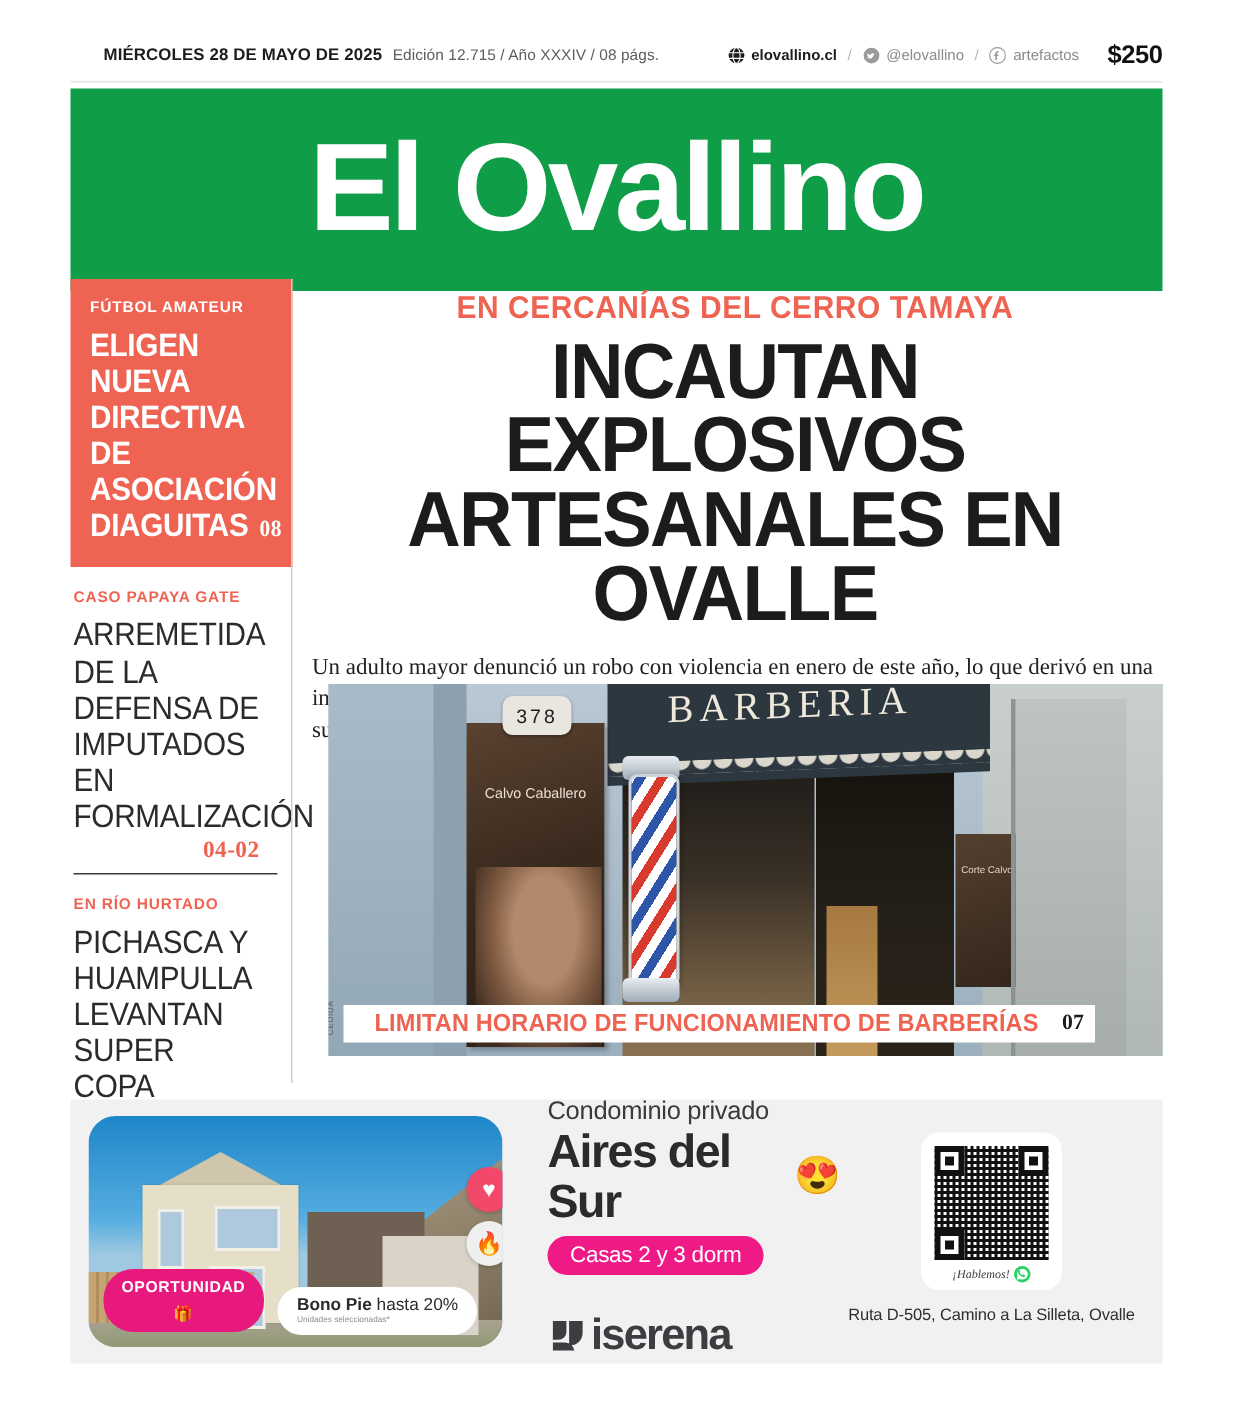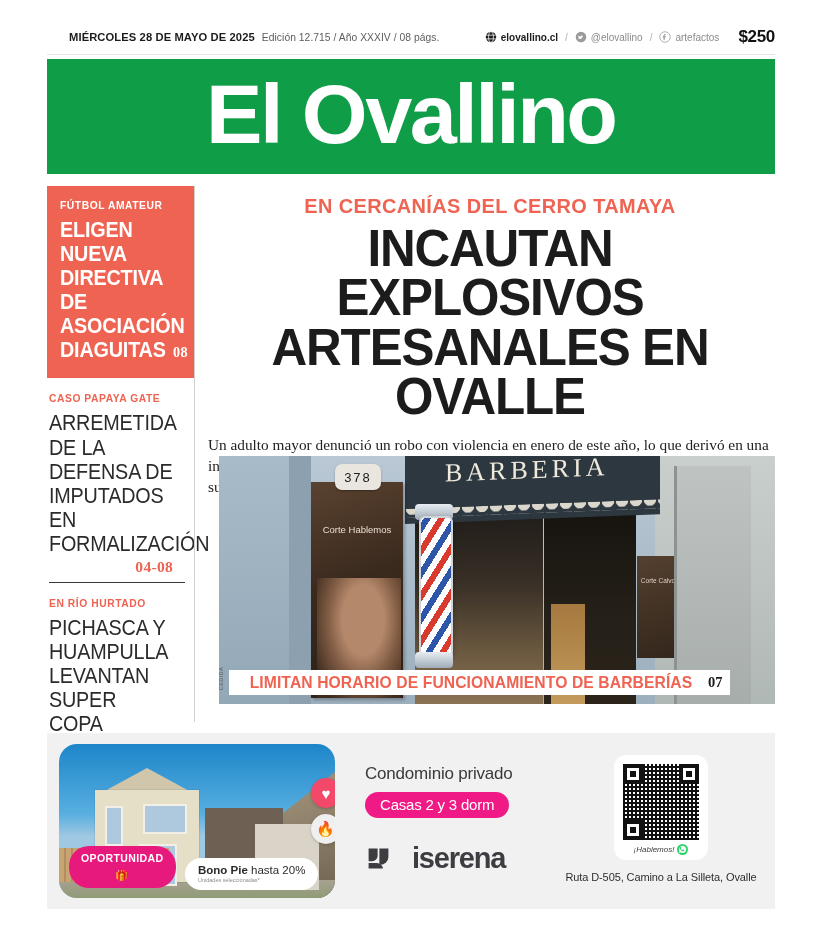--- a/index.html
+++ b/index.html
@@ -104,21 +104,21 @@
     height: 1px;
     background: #e3e3e3;
   }
 
   
   .masthead {
     position: absolute;
     left: 47px;
     top: 59px;
     width: 728px;
-    height: 115px;
+    height: 135px;
     background: #0f9d48;
     display: flex;
     align-items: center;
     justify-content: center;
     overflow: hidden;
   }
   .masthead-title {
     font-family: "Liberation Sans", sans-serif;
     font-weight: bold;
     font-size: 83px;
@@ -583,21 +583,21 @@
     background: #ef1a86;
     color: #ffffff;
     border-radius: 20px;
     padding: 4px 15px 5px 15px;
     font-size: 15px;
     letter-spacing: -0.2px;
   }
   .ad-brand {
     display: flex;
     align-items: center;
-    gap: 20px;
+    gap: 2px;
     margin-top: 24px;
   }
   .ad-brand-mark {
     width: 27px; height: 27px;
     position: relative;
   }
   .ad-brand-name {
     font-size: 29px;
     font-weight: bold;
     color: #3c3c41;
@@ -643,21 +643,21 @@
   }
   .qr-eye.tl { left: 0; top: 0; }
   .qr-eye.tr { right: 0; top: 0; }
   .qr-eye.bl { left: 0; bottom: 0; }
   .qr-cap {
     display: flex; align-items: center; justify-content: center;
     gap: 3px;
     margin-top: 4px;
   }
   .qr-cap-txt {
-    font-family: Liberation Sans, sans-serif;
+    font-family: Liberation Serif, serif;
     font-style: italic;
     font-size: 8px;
     color: #3c3c3c;
   }
   .wa-dot {
     width: 11px; height: 11px; border-radius: 50%;
     background: #25d366;
     display: inline-flex; align-items: center; justify-content: center;
   }
   .ad-address {
@@ -729,21 +729,21 @@
         <div class="kicker on-color">FÚTBOL AMATEUR</div>
         <div class="side-head on-color">
           <span>ELIGEN NUEVA DIRECTIVA DE ASOCIACIÓN DIAGUITAS</span><span class="pagenum on-color pagenum-inline">08</span>
         </div>
       </div>
 
       <div class="side-block plain">
         <div class="kicker on-white">CASO PAPAYA GATE</div>
         <div class="side-head on-white">ARREMETIDA DE LA DEFENSA DE IMPUTADOS EN FORMALIZACIÓN</div>
         <div class="pagenum-block">
-          <span class="pagenum on-white">04-08</span>
+          <span class="pagenum on-white">04-02</span>
         </div>
       </div>
 
       <div class="side-rule-h"></div>
 
       <div class="side-block plain">
         <div class="kicker on-white">EN RÍO HURTADO</div>
         <div class="side-head on-white">PICHASCA Y HUAMPULLA LEVANTAN SUPER COPA</div>
         <div class="pagenum-block">
           <span class="pagenum on-white">06</span>
@@ -771,21 +771,21 @@
           <div class="ph-glass"></div>
           <div class="ph-glass2"></div>
           <div class="ph-glass-door"></div>
 
           <div class="ph-awning">
             <div class="ph-awning-text">BARBERIA</div>
             <div class="ph-awning-scallop"></div>
           </div>
 
           <div class="ph-banner-l">
-            <div class="ph-banner-l-txt">Corte Hablemos</div>
+            <div class="ph-banner-l-txt">Calvo Caballero</div>
             <div class="ph-banner-face"></div>
           </div>
 
           <div class="ph-banner-r">
             <div class="ph-banner-r-txt">Corte Calvo</div>
           </div>
 
           <div class="ph-number">378</div>
 
           <div class="ph-pole-cap top"></div>
@@ -832,20 +832,24 @@
       </div>
 
       <div class="ad-react">
         <div class="react-btn heart">♥</div>
         <div class="react-btn fire">🔥</div>
       </div>
     </div>
 
     <div class="ad-copy">
       <div class="ad-eyebrow">Condominio privado</div>
+      <div class="ad-title-row">
+        <span class="ad-title">Aires del Sur</span>
+        <span class="ad-emoji">😍</span>
+      </div>
       <div class="ad-sub-pill">Casas 2 y 3 dorm</div>
       <div class="ad-brand">
         <span class="ad-brand-mark">
           <svg viewBox="0 0 30 30" width="27" height="27">
             <path d="M4 4 h10 a12 12 0 0 1 0 0 v8 a6 6 0 0 1 -6 6 h-4 z" fill="#3c3c41"></path>
             <path d="M16 4 h10 v9 a9 9 0 0 1 -9 9 h-1 z" fill="#3c3c41"></path>
             <path d="M4 20 h9 a7 7 0 0 1 7 7 v-1 h-16 z" fill="#3c3c41"></path>
           </svg>
         </span>
         <span class="ad-brand-name">iserena</span>

